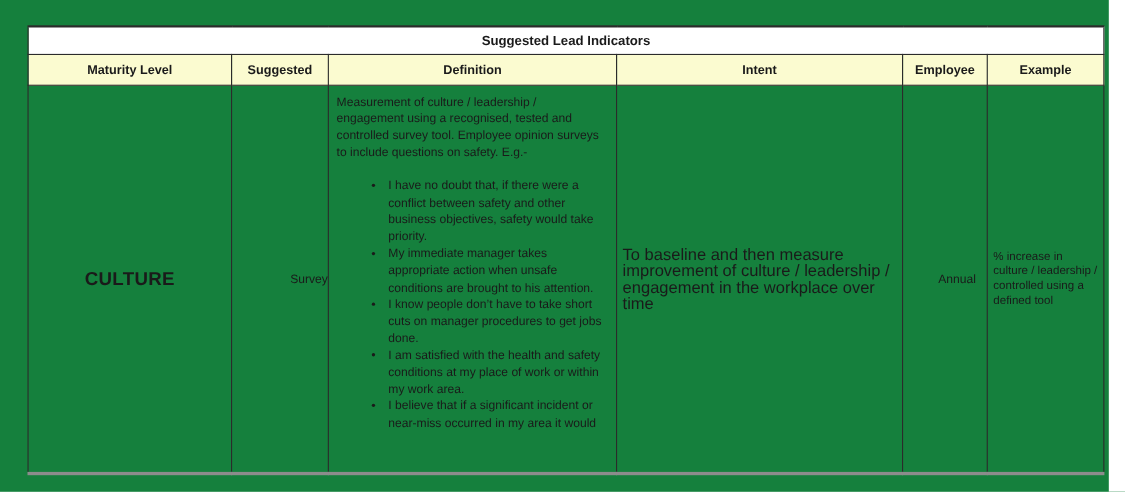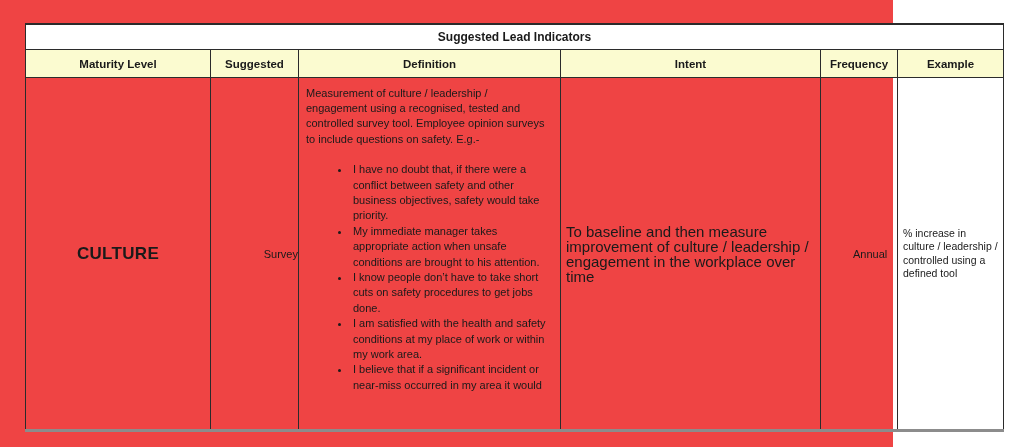--- a/index.html
+++ b/index.html
@@ -3,21 +3,21 @@
 <meta charset="utf-8">
 <style>
   html, body { margin: 0; padding: 0; }
   body {
     width: 1023px; height: 447px;
     background: #ffffff;
     font-family: "Liberation Sans", "DejaVu Sans", sans-serif;
     color: #1a1a1a;
     overflow: hidden;
   }
-  .page { position: relative; width: 893px; height: 447px; background: #ef4444; text-decoration: underline; }
+  .page { position: relative; width: 1008px; height: 447px; background: #15803d; text-decoration: underline; }
 
   table.lead-table {
     position: absolute; left: 25px; top: 23px;
     width: 978px;
     border-collapse: collapse;
     table-layout: fixed;
     border-top: 2px solid var(--border, #2b2b2b);
     border-left: 1px solid var(--border, #2b2b2b);
     border-right: 1px solid var(--border, #2b2b2b);
     border-bottom: 3px solid var(--bottom-shadow, #8c8c8c);
@@ -83,33 +83,33 @@
     </colgroup>
     <tbody>
       <tr class="title-row">
         <td colspan="6">Suggested Lead Indicators</td>
       </tr>
       <tr class="header-row">
         <th>Maturity Level</th>
         <th>Suggested</th>
         <th>Definition</th>
         <th>Intent</th>
-        <th>Frequency</th>
+        <th>Employee</th>
         <th>Example</th>
       </tr>
       <tr class="body-row">
         <td class="cell-maturity">CULTURE</td>
         <td class="cell-indicator">Survey</td>
         <td class="cell-definition">
           <div class="def-wrap">
             <p class="def-intro">Measurement of culture / leadership / engagement using a recognised, tested and controlled survey tool. Employee opinion surveys to include questions on safety. E.g.-</p>
             <ul class="def-bullets">
                 <li>I have no doubt that, if there were a conflict between safety and other business objectives, safety would take priority.</li>
                 <li>My immediate manager takes appropriate action when unsafe conditions are brought to his attention.</li>
-                <li>I know people don’t have to take short cuts on safety procedures to get jobs done.</li>
+                <li>I know people don’t have to take short cuts on manager procedures to get jobs done.</li>
                 <li>I am satisfied with the health and safety conditions at my place of work or within my work area.</li>
                 <li>I believe that if a significant incident or near-miss occurred in my area it would</li>
               </ul>
           </div>
         </td>
         <td class="cell-intent">To baseline and then measure improvement of culture / leadership / engagement in the workplace over time</td>
         <td class="cell-frequency">Annual</td>
         <td class="cell-example">% increase in culture / leadership / controlled using a defined tool</td>
       </tr>
     </tbody>

